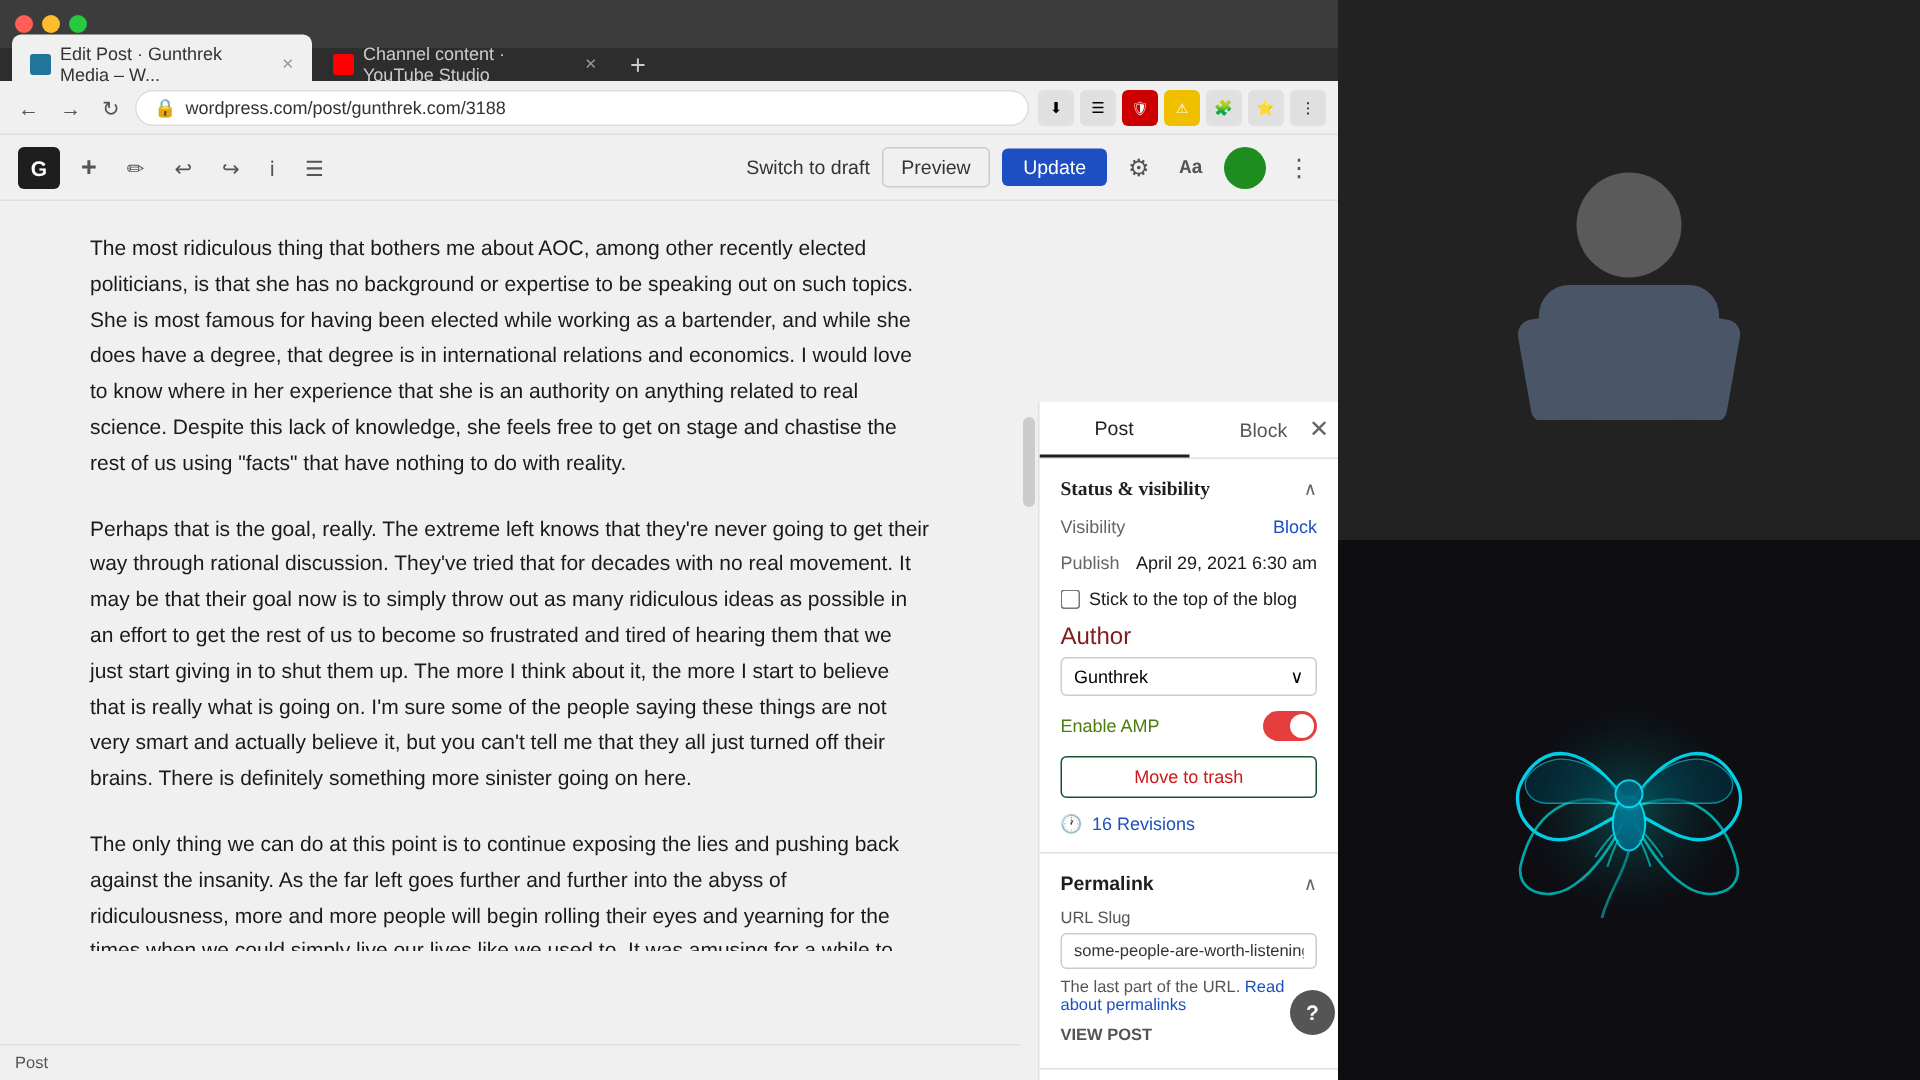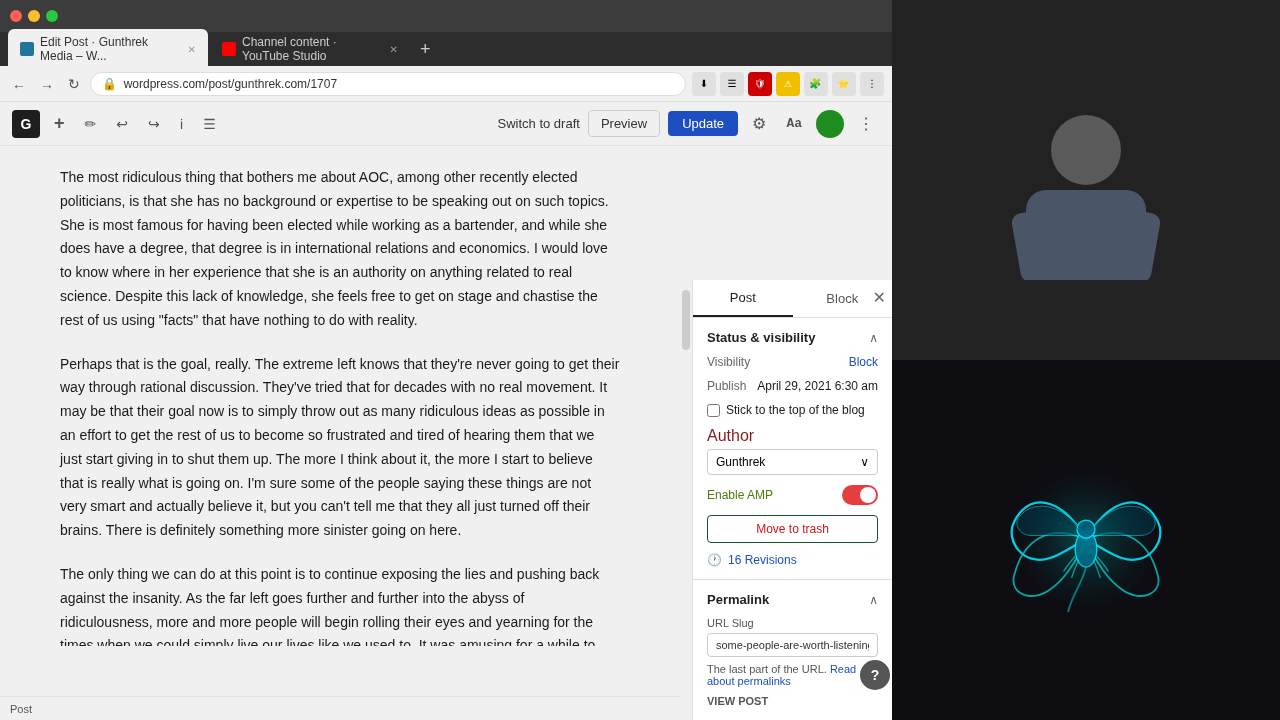--- a/index.html
+++ b/index.html
@@ -6,21 +6,21 @@
     body { font-family: -apple-system, BlinkMacSystemFont, 'Segoe UI', sans-serif; background: #1e1e1e; width: 1280px; height: 720px; overflow: hidden; }
 
     
     .browser-chrome { background: #2d2d2d; width: 100%; }
     .browser-titlebar { display: flex; align-items: center; padding: 6px 10px; gap: 8px; background: #3c3c3c; height: 32px; }
     .window-controls { display: flex; gap: 6px; margin-right: 4px; }
     .win-btn { width: 12px; height: 12px; border-radius: 50%; border: none; cursor: pointer; }
     .win-close { background: #ff5f56; }
     .win-min { background: #ffbd2e; }
     .win-max { background: #27c93f; }
-    .tab-bar { display: flex; align-items: center; background: #2d2d2d; height: 34px; padding: 0 8px; gap: 2px; }
+    .tab-bar { display: flex; align-items: center; background: #2d2d2d; height: 22px; padding: 0 8px; gap: 2px; }
     .tab { display: flex; align-items: center; gap: 6px; padding: 6px 12px; border-radius: 6px 6px 0 0; font-size: 12px; color: #ccc; max-width: 200px; cursor: pointer; }
     .tab.active { background: #f0f0f0; color: #333; }
     .tab-favicon { width: 14px; height: 14px; border-radius: 2px; flex-shrink: 0; }
     .tab-favicon.wp { background: #21759b; }
     .tab-favicon.yt { background: #ff0000; }
     .tab-close-btn { font-size: 10px; color: #999; margin-left: 4px; }
     .tab-new { background: none; border: none; color: #ccc; font-size: 18px; cursor: pointer; padding: 0 8px; }
     .nav-btn { background: none; border: none; color: #555; cursor: pointer; font-size: 14px; padding: 2px 4px; }
     .url-bar { flex: 1; background: white; border: 1px solid #ddd; border-radius: 14px; padding: 4px 12px; font-size: 12px; color: #333; display: flex; align-items: center; gap: 6px; }
     .url-text { font-size: 12px; color: #333; }
@@ -49,21 +49,21 @@
     .wp-content-inner { max-width: 560px; }
     .content-para { font-size: 14px; line-height: 1.7; color: #1a1a1a; margin-bottom: 20px; }
 
     
     .wp-sidebar { position: absolute; right: 0; top: 134px; width: 200px; height: 586px; background: white; border-left: 1px solid #e0e0e0; display: flex; flex-direction: column; overflow-y: auto; }
     .sidebar-tabs { display: flex; border-bottom: 1px solid #e0e0e0; position: relative; }
     .sidebar-tab { flex: 1; text-align: center; padding: 10px; font-size: 13px; color: #555; cursor: pointer; background: none; border: none; }
     .sidebar-tab.active { color: #1e1e1e; font-weight: 500; border-bottom: 2px solid #1e1e1e; }
     .sidebar-close { position: absolute; right: 6px; top: 8px; background: none; border: none; cursor: pointer; font-size: 16px; color: #666; }
     .sidebar-section { border-bottom: 1px solid #e0e0e0; padding: 12px 14px; }
-    .section-header { display: flex; justify-content: space-between; align-items: center; cursor: pointer; }
+    .section-header { display: flex; justify-content: space-between; align-items: center; cursor: pointer; font-family: Liberation Serif, serif; }
     .section-title { font-size: 13px; font-weight: 600; color: #1e1e1e; }
     .section-chevron { color: #666; font-size: 12px; }
     .field-row { display: flex; justify-content: space-between; align-items: center; margin-top: 10px; }
     .field-label { font-size: 12px; color: #666; }
     .field-value { font-size: 12px; color: #1d4fc2; cursor: pointer; }
     .field-value.black { color: #1a1a1a; }
     .checkbox-row { display: flex; align-items: flex-end; gap: 6px; margin-top: 10px; }
     .checkbox-row input { cursor: pointer; }
     .checkbox-label { font-size: 12px; color: #1a1a1a; }
     .author-row { margin-top: 10px; }
@@ -141,21 +141,21 @@
         </div>
         <button class="tab-new">+</button>
       </div>
 
       <div class="address-bar-container">
         <button class="nav-btn">←</button>
         <button class="nav-btn">→</button>
         <button class="nav-btn">↻</button>
         <div class="url-bar">
           <span>🔒</span>
-          <span class="url-text">wordpress.com/post/gunthrek.com/1707</span>
+          <span class="url-text">wordpress.com/post/gunthrek.com/3188</span>
         </div>
         <div style="display:flex;gap:4px;align-items:center;">
           <div class="ext-btn" style="background:#e0e0e0; font-size:10px;">⬇</div>
           <div class="ext-btn" style="background:#e0e0e0; font-size:10px;">☰</div>
           <div class="ext-btn" style="background:#cc0000;color:white;font-size:9px;">🛡</div>
           <div class="ext-btn" style="background:#f0c000;color:white;font-size:9px;">⚠</div>
           <div class="ext-btn" style="background:#e0e0e0; font-size:10px;">🧩</div>
           <div class="ext-btn" style="background:#e0e0e0; font-size:10px;">⭐</div>
           <div class="ext-btn" style="background:#e0e0e0; font-size:10px;">⋮</div>
         </div>

